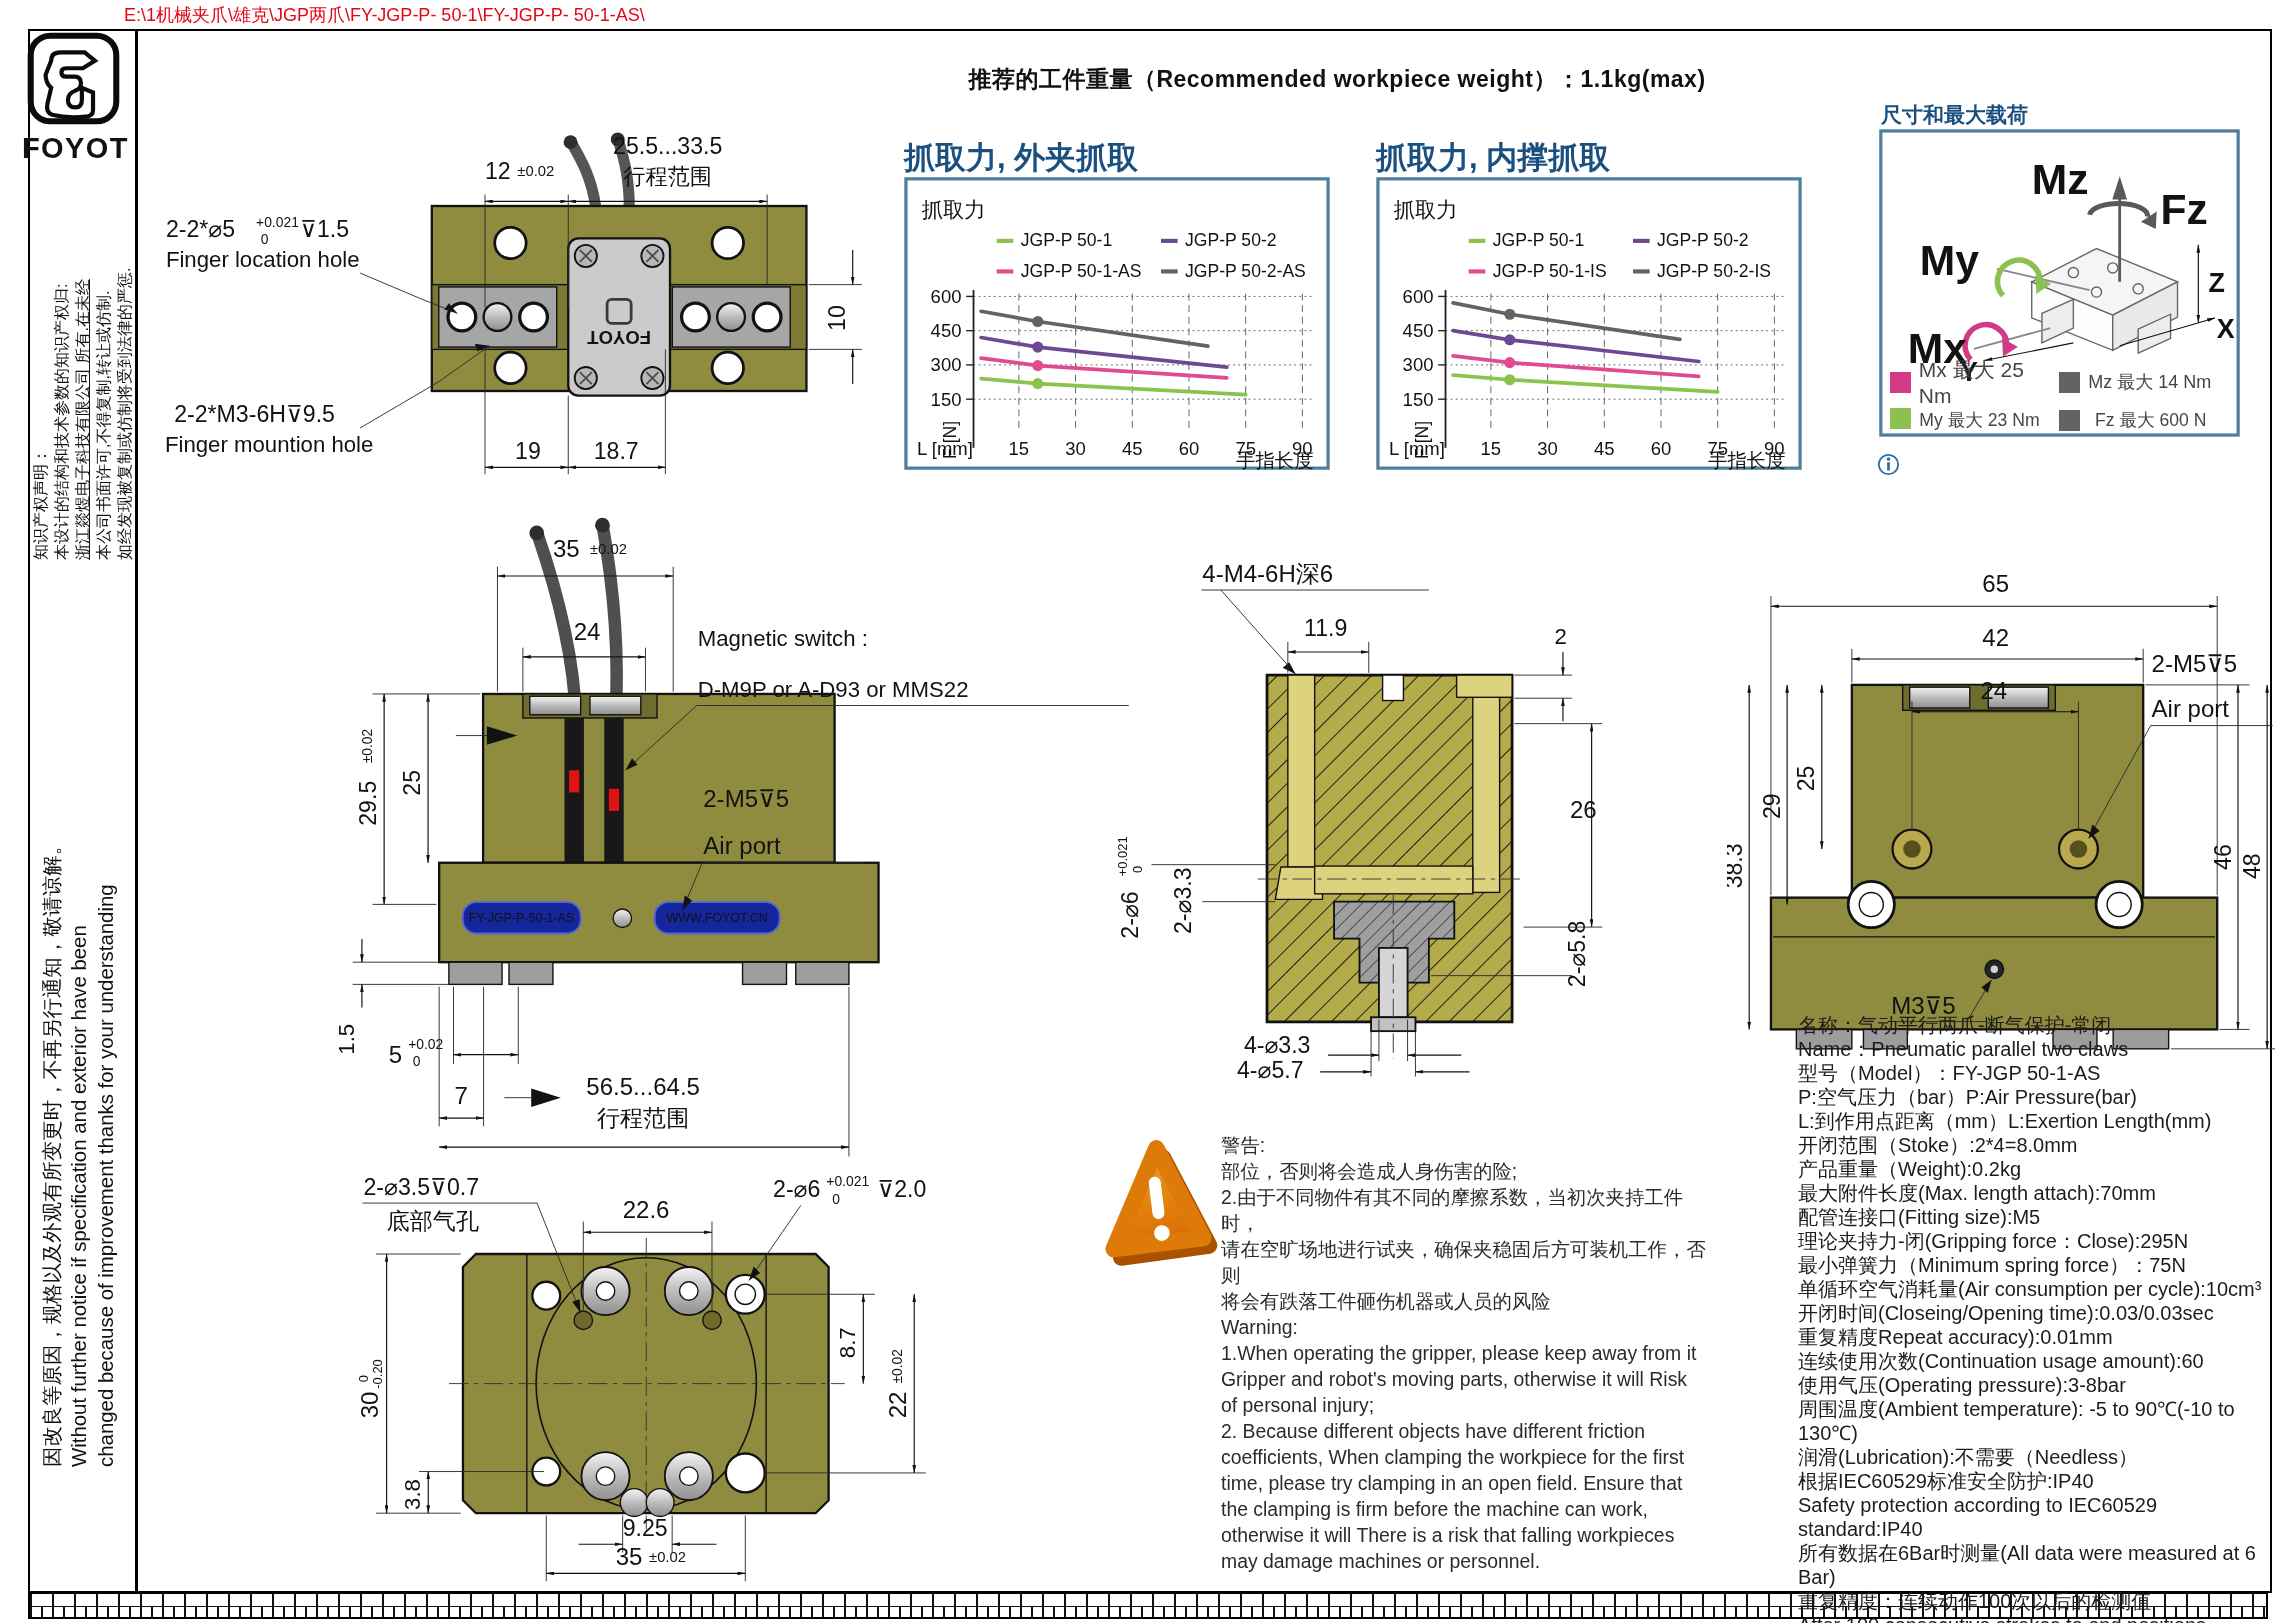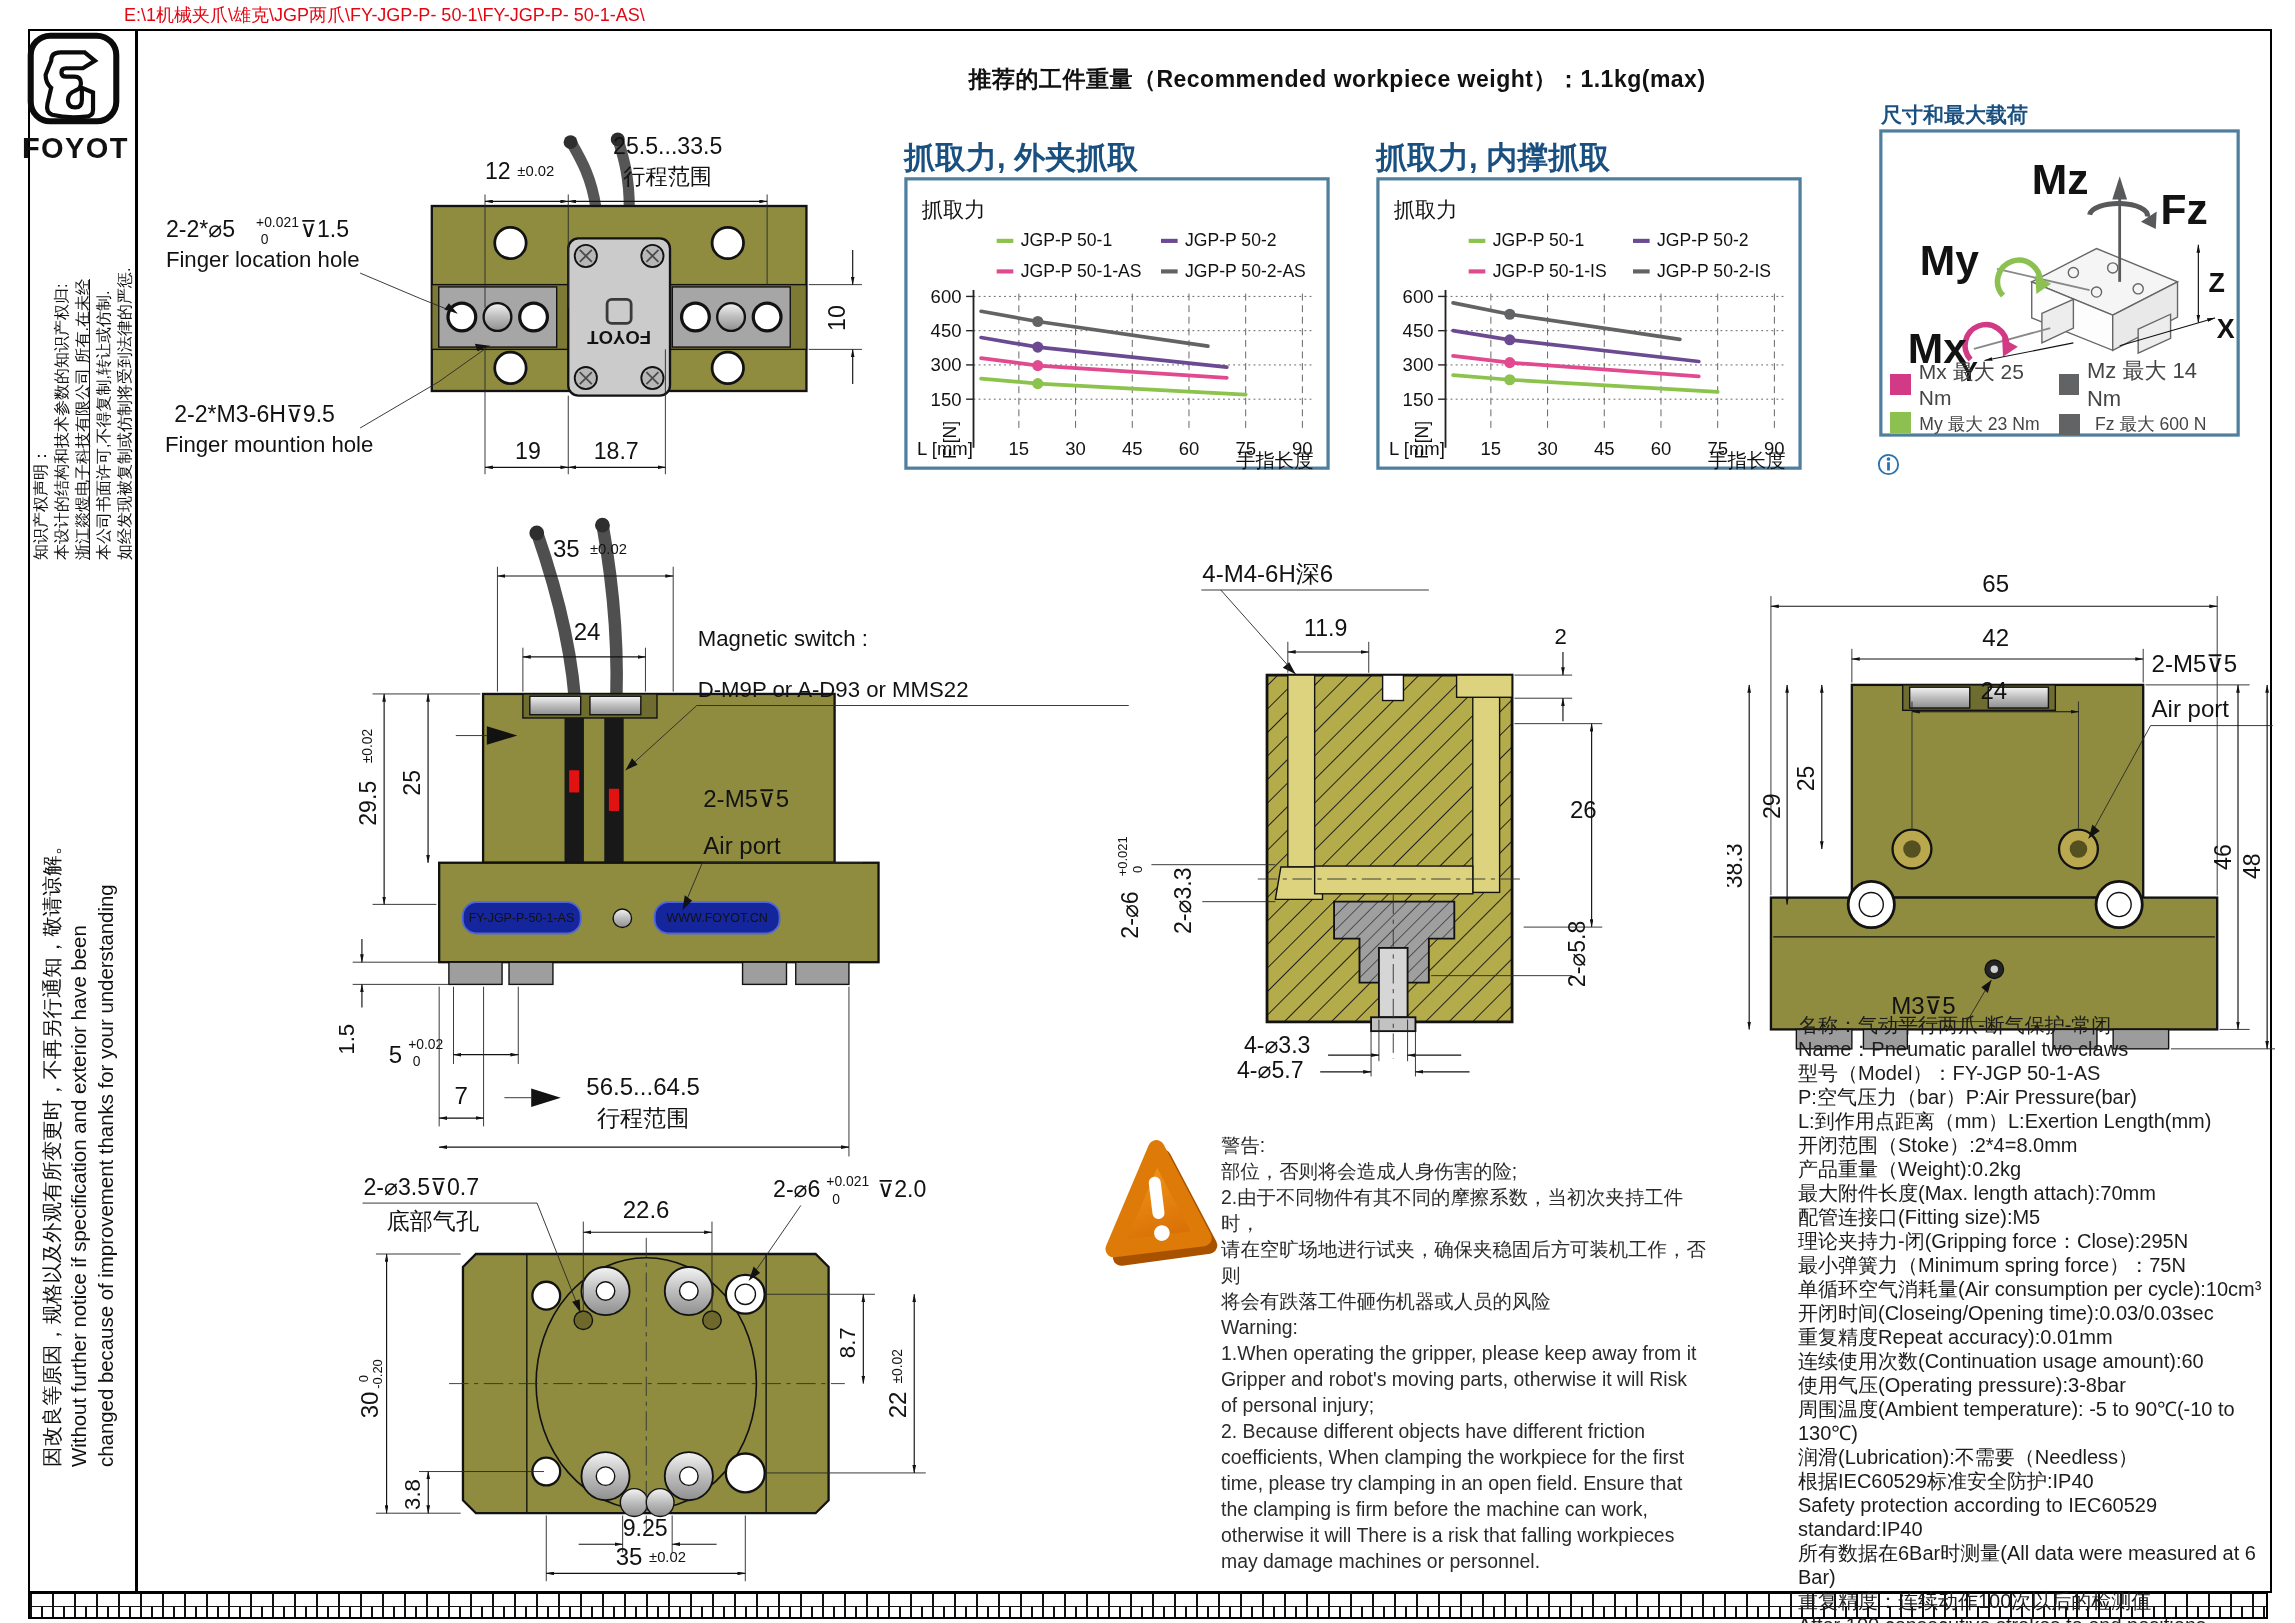--- a/index.html
+++ b/index.html
@@ -234,21 +234,21 @@
     <div style="display: flex; align-items: center; gap: 8.3px;">
       <span style="width: 21px; height: 21px; display: inline-block; background: rgb(210, 58, 134);"></span>
       <span style="font-size: 21px; color: rgb(69, 69, 69);">Mx 最大 25 Nm</span>
     </div>
     <div style="display: flex; align-items: flex-start; gap: 8.3px;">
       <span style="width: 21px; height: 21px; display: inline-block; background: rgb(140, 193, 81);"></span>
       <span style="font-size: 17.6px; color: rgb(69, 69, 69);">My 最大 23 Nm</span>
     </div>
     <div style="display: flex; align-items: center; gap: 8.3px;">
       <span style="width: 21px; height: 21px; display: inline-block; background: rgb(97, 99, 101);"></span>
-      <span style="font-size: 22px; color: rgb(69, 69, 69);">Mz 最大 14 Nm</span>
+      <span style="font-size: 18px; color: rgb(69, 69, 69);">Mz 最大 14 Nm</span>
     </div>
     <div style="display: flex; align-items: center; gap: 15px;">
       <span style="width: 21px; height: 21px; display: inline-block; background: rgb(97, 99, 101);"></span>
       <span style="font-size: 17.6px; color: rgb(69, 69, 69);">Fz 最大 600 N</span>
     </div>
   </div>
 <div class="abs load-note">
   <svg width="23" height="23" viewBox="0 0 50 50" style="margin-top:2.8px">
     <circle cx="25" cy="25" r="21" fill="none" stroke="#2a72ad" stroke-width="4"></circle>
     <rect x="22" y="20" width="6" height="18" fill="#2a72ad"></rect>

